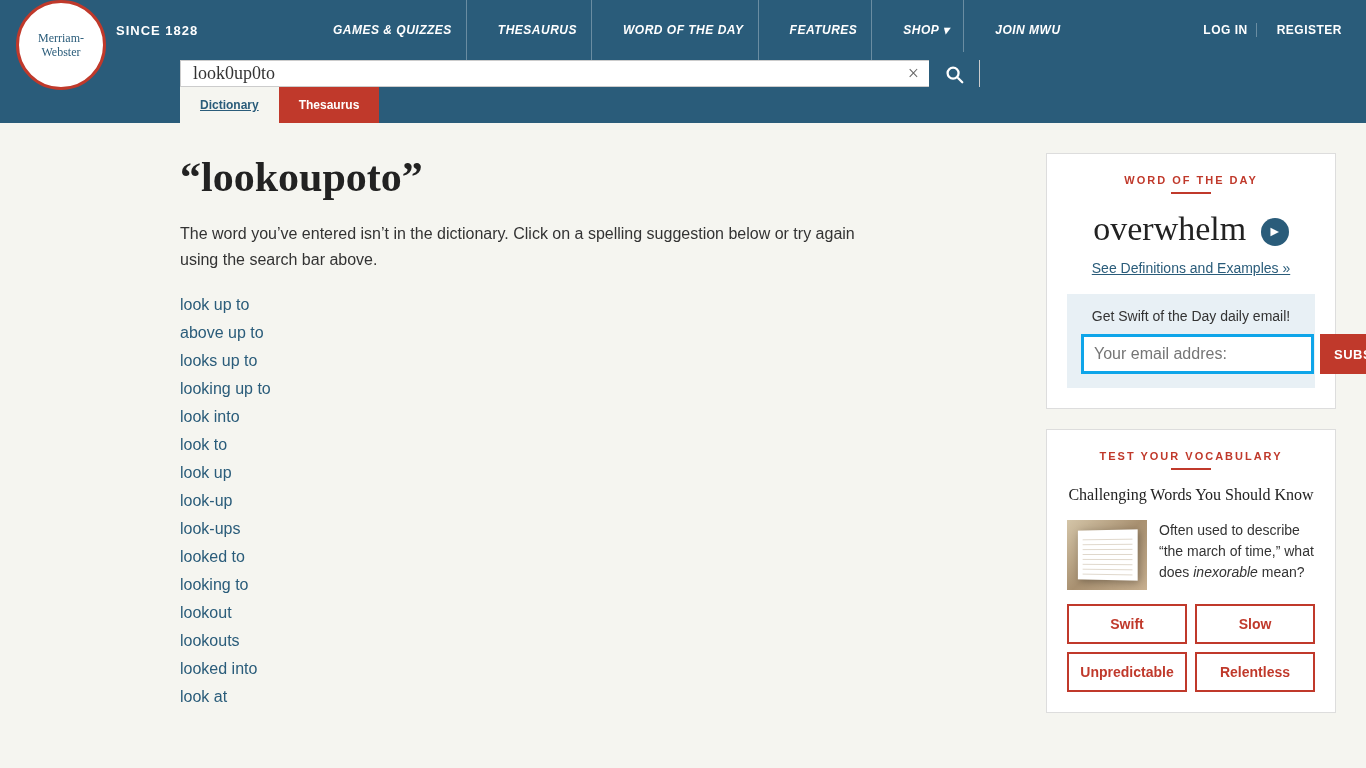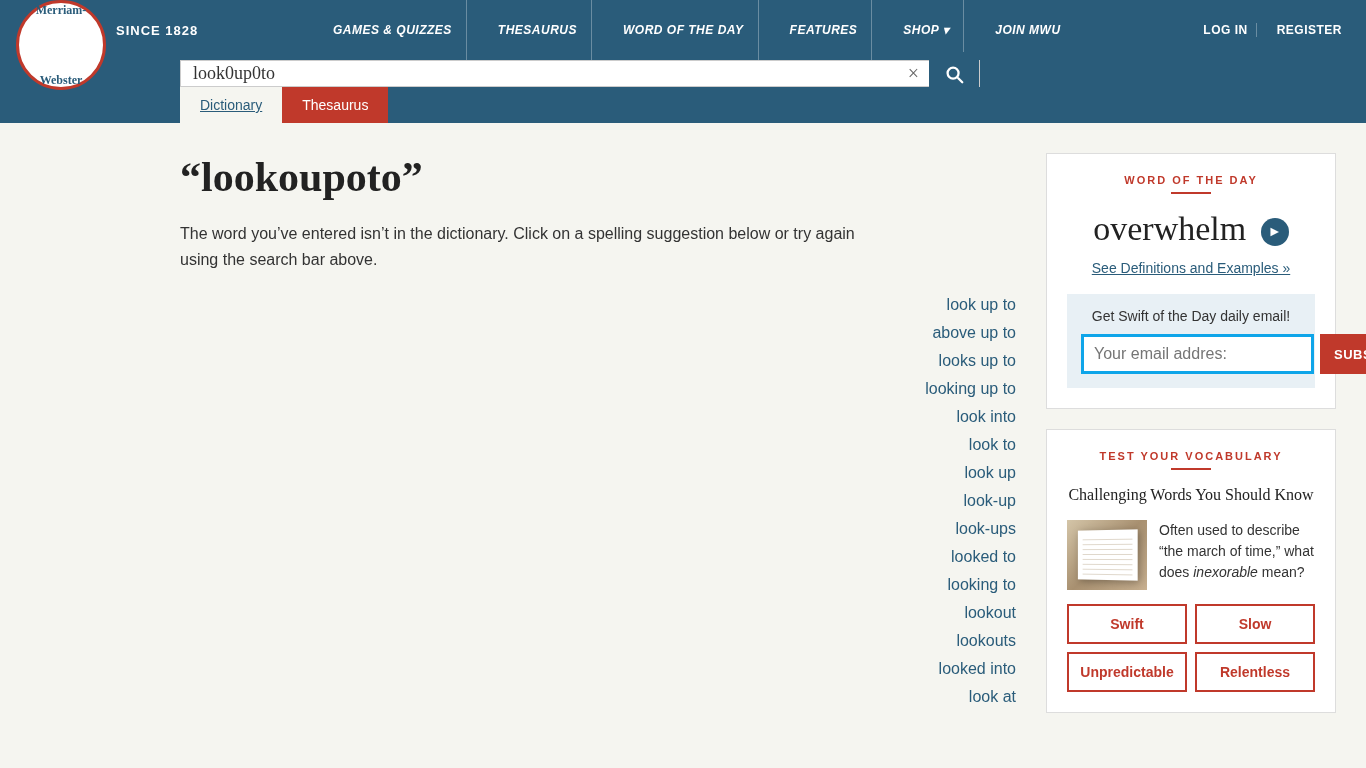--- a/index.html
+++ b/index.html
@@ -22,24 +22,24 @@
     }
     #logo-circle {
       width: 90px;
       height: 90px;
       border-radius: 50%;
       background: white;
       border: 3px solid #c0392b;
       display: flex;
       flex-direction: column;
       align-items: center;
-      justify-content: space-between;
+      justify-content: center;
       font-family: Georgia, serif;
       font-size: 11px;
-      font-weight: bold;
+      font-weight: normal;
       color: #2a5c7a;
       line-height: 1.2;
       text-align: center;
       position: relative;
       top: 15px;
       z-index: 10;
     }
     #logo-circle .merriam { font-size: 12px; }
     #logo-circle .webster { font-size: 12px; }
     #since-label {
@@ -135,23 +135,23 @@
     
     #tabs-row {
       display: flex;
       padding: 0 0 0 0;
       background: #2a5c7a;
       margin-left: 0;
       width: 800px;
     }
     .tab-btn {
       padding: 6px 20px;
-      font-size: 14px;
-      font-family: Arial, sans-serif;
-      font-weight: normal;
+      font-size: 12px;
+      font-family: Arial, sans-serif;
+      font-weight: bold;
       cursor: pointer;
       border: none;
       height: 36px;
     }
     .tab-dict {
       background: #f5f5f0;
       color: #2a5c7a;
       text-decoration: underline;
     }
     .tab-thes {
@@ -185,21 +185,20 @@
       max-width: 680px;
     }
     .suggestion-link {
       display: block;
       color: #2a5c7a;
       font-size: 16px;
       font-family: Arial, sans-serif;
       text-decoration: none;
       margin-bottom: 10px;
       cursor: pointer;
-      text-align: right;
     }
 
     
     #sidebar {
       width: 290px;
       flex-shrink: 0;
     }
     #wotd-box {
       background: white;
       border: 1px solid #ddd;

